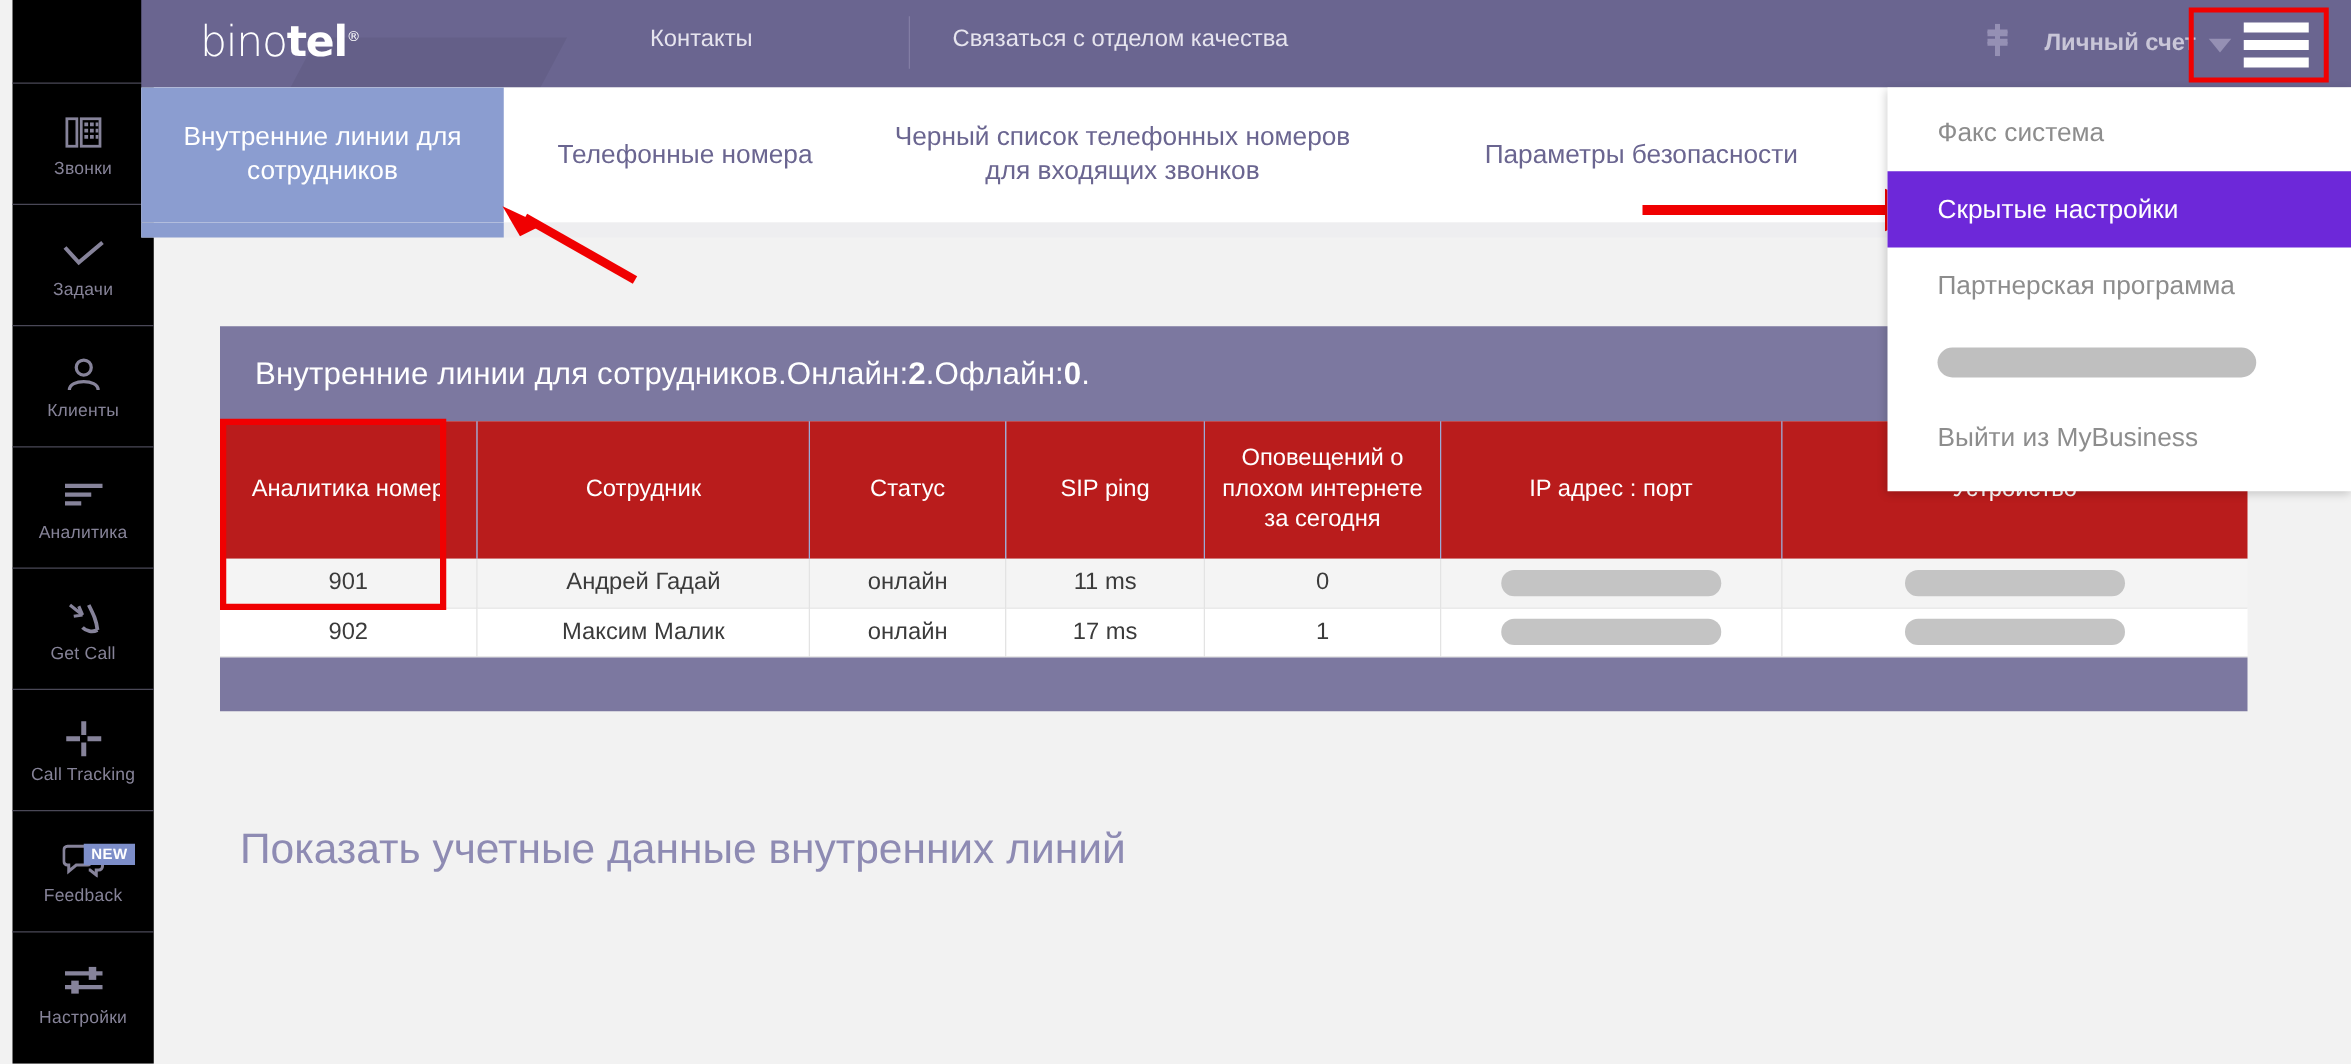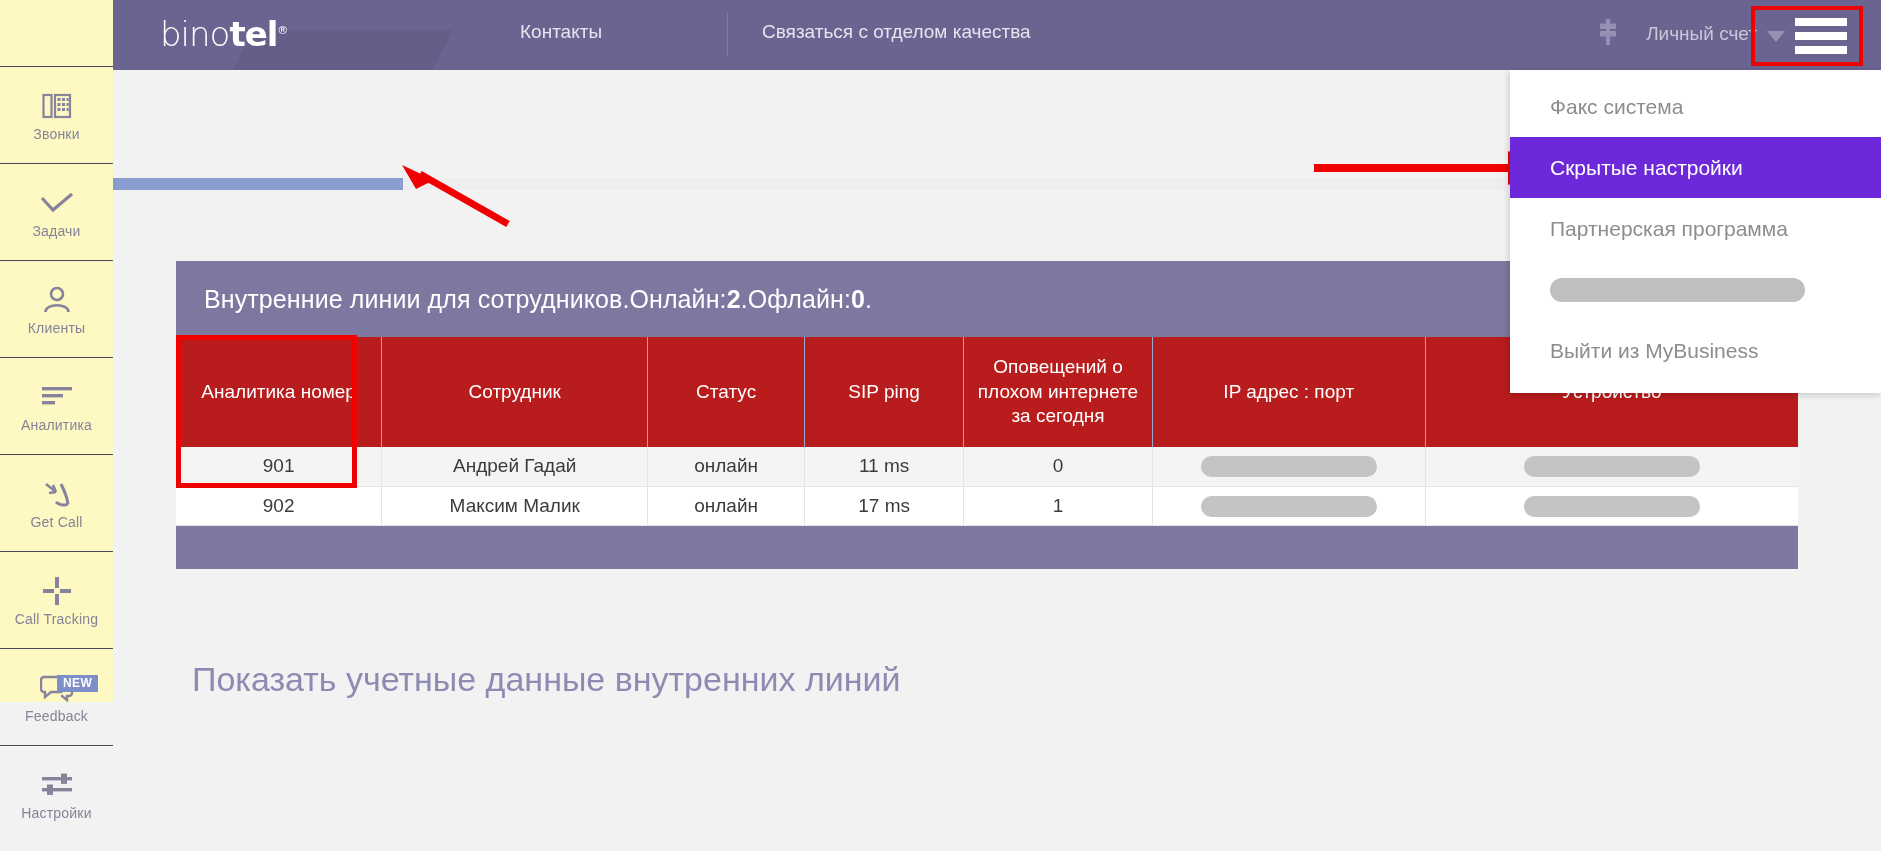--- a/index.html
+++ b/index.html
@@ -6,22 +6,22 @@
   html, body {
     width: 1881px; height: 851px;
     font-family: "Liberation Sans", sans-serif;
     background: #f2f2f2;
     overflow: hidden;
   }
   #root { position: relative; width: 1881px; height: 851px; background: #f2f2f2; }
 
   
   #sidebar {
-    position: absolute; left: 0; top: 0; width: 113px; height: 702px;
-    background: #fef9c3;
+    position: absolute; left: 10px; top: 0; width: 113px; height: 851px;
+    background: #000000;
   }
   .side-spacer { height: 66px; }
   .side-item {
     position: relative;
     height: 97px;
     border-top: 1px solid #4a4857;
     display: flex; flex-direction: column;
     align-items: center; justify-content: center;
     color: #86839a; cursor: pointer;
   }
@@ -60,21 +60,21 @@
   .hdr-link {
     position: absolute; top: 21px;
     color: #e6e4ee; font-size: 19px; cursor: pointer; white-space: nowrap; text-align: center;
   }
   #hdr-sep {
     position: absolute; left: 614px; top: 13px; width: 1px; height: 42px;
     background: #827da4;
   }
   #account {
     position: absolute; right: 124px; top: 19px;
-    display: flex; align-items: center; gap: 27px; cursor: pointer;
+    display: flex; align-items: center; gap: 27px; cursor: pointer; font-weight: bold;
   }
   #account .acc-label { color: #c9c6d8; font-size: 19px; white-space: nowrap; }
   #burger-wrap {
     position: absolute; right: 22px; top: 10px;
     display: flex; align-items: center; gap: 10px;
     padding: 8px 12px; cursor: pointer;
     outline: 4px solid #f00001;
   }
   .caret-down {
     width: 0; height: 0;
@@ -325,20 +325,26 @@
   <div id="dropdown">
     <div class="dd-item">Факс система</div>
     <div class="dd-item active">Скрытые настройки</div>
     <div class="dd-item">Партнерская программа</div>
     <div class="dd-item redacted">
       <span class="redact-pill"></span>
     </div>
     <div class="dd-item">Выйти из MyBusiness</div>
   </div>
 
+  <div id="tabs">
+    <div class="tab active" style="left:0px; width:290px;">Внутренние линии для сотрудников</div>
+    <div class="tab" style="left:290px; width:290px;">Телефонные номера</div>
+    <div class="tab" style="left:580px; width:410px;">Черный список телефонных номеров для входящих звонков</div>
+    <div class="tab" style="left:1000px; width:400px;">Параметры безопасности</div>
+  </div>
   <div id="tabs-underbar"></div>
   <div id="tabs-activebar"></div>
 
   <section id="panel">
     <div id="panel-title">
       <span>Внутренние линии для сотрудников. </span>
       <span>Онлайн: </span>
       <b>2</b>
       <span>. </span>
       <span>Офлайн: </span>

